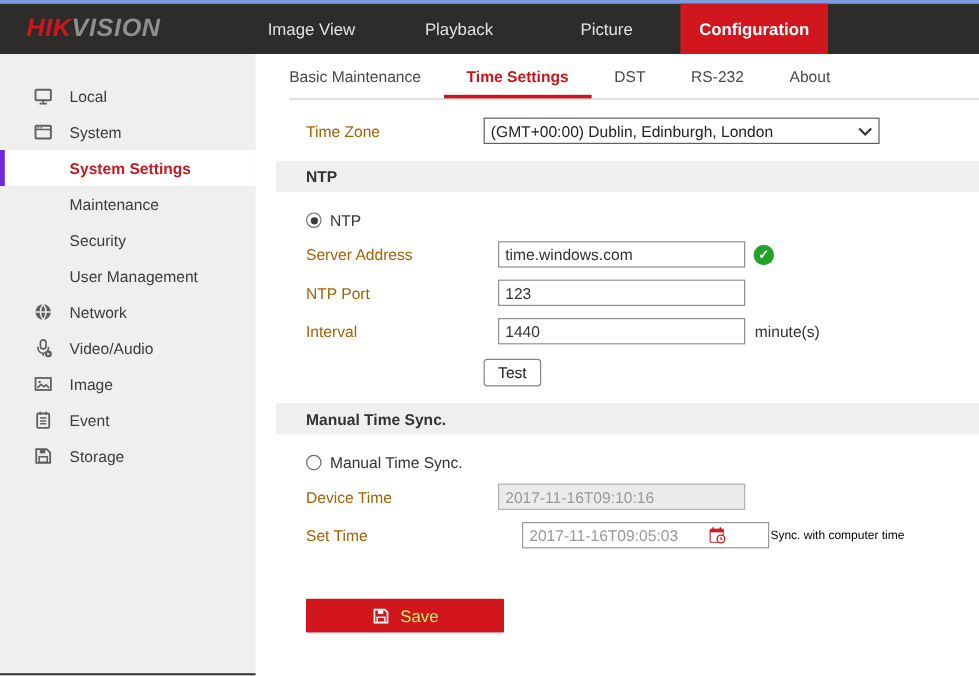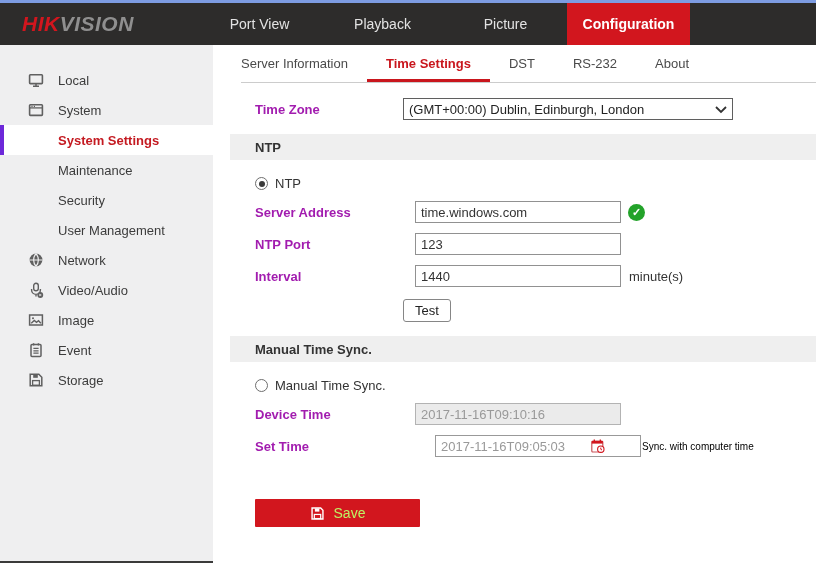--- a/index.html
+++ b/index.html
@@ -33,21 +33,21 @@
     color:#c41a21; font-weight:bold;text-align:center;
   }
   
   .content { flex:1; background:#fff; }
   .tabbar { margin-left:28px; height:38px; border-bottom:1px solid #ccc; display:flex; }
   .tab { padding:0 19px; line-height:37px; font-size:13px; color:#4a4a4a; cursor:pointer; }
   .tab:first-child { padding-left:0; }
   .tab.active { color:#c9161d; font-weight:bold; border-bottom:3px solid #c9161d; }
   .row { margin-left:42px; margin-top:10px; display:flex; align-items:center; height:22px; }
   .row.first { margin-top:15px; }
-  .flabel { width:148px; font-size:13px; color:#a21caf;font-weight:bold; }
+  .flabel { width:148px; font-size:13px; color:#a16207; }
   .select {
     width:330px; height:22px; border:1px solid #5f5f5f; background:#fff;
     display:flex; align-items:center; padding:0 22px 0 5px; font-size:13px; color:#222;
     position:relative; cursor:pointer;
   }
   .select svg { position:absolute; right:5px; top:7px; }
   .section-bar {
     margin-left:17px; margin-top:14px; height:26px; background:#efefef;
     display:flex; align-items:center; padding-left:25px;
     font-size:13px; font-weight:bold; color:#333;
@@ -87,21 +87,21 @@
 <body>
 
 <div class="top-strip"></div>
 
 <div class="nav">
   <div class="logo">
     <span class="hik">HIK</span>
       <span class="vision">VISION</span>
   </div>
   <div class="nav-items">
-    <div class="nav-item">Port View</div>
+    <div class="nav-item">Image View</div>
     <div class="nav-item">Playback</div>
     <div class="nav-item">Picture</div>
     <div class="nav-item active">Configuration</div>
   </div>
 </div>
 
 <div class="main">
   <div class="sidebar">
 
     <div class="side-item">
@@ -191,21 +191,21 @@
           </svg>
       </span>
       <span>Storage</span>
     </div>
 
   </div>
 
   <div class="content">
 
     <div class="tabbar">
-      <div class="tab">Server Information</div>
+      <div class="tab">Basic Maintenance</div>
       <div class="tab active">Time Settings</div>
       <div class="tab">DST</div>
       <div class="tab">RS-232</div>
       <div class="tab">About</div>
     </div>
 
     <div class="row first">
       <span class="flabel">Time Zone</span>
       <div class="select">
         <span>(GMT+00:00) Dublin, Edinburgh, London</span>

